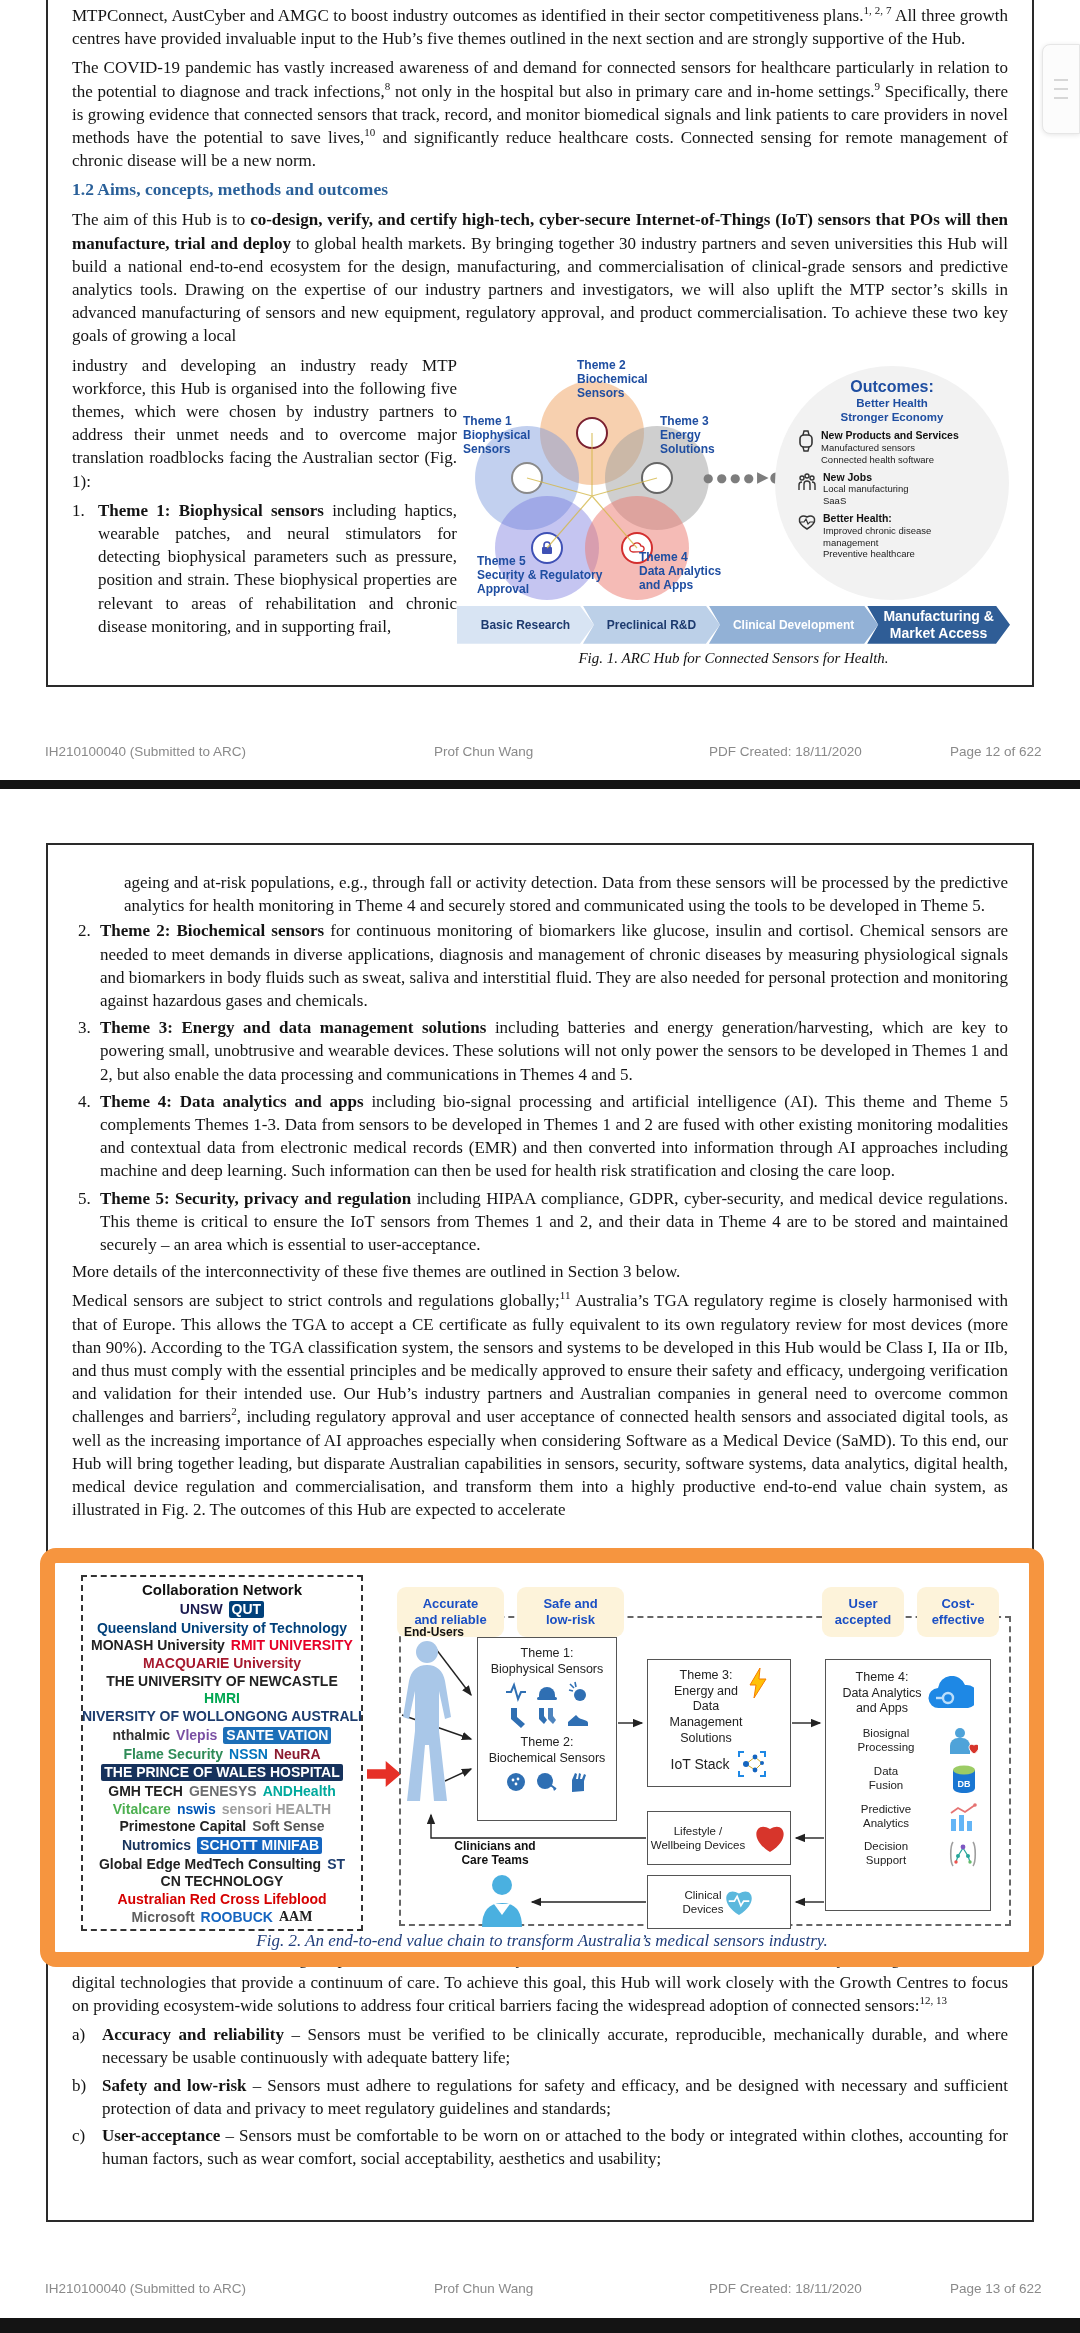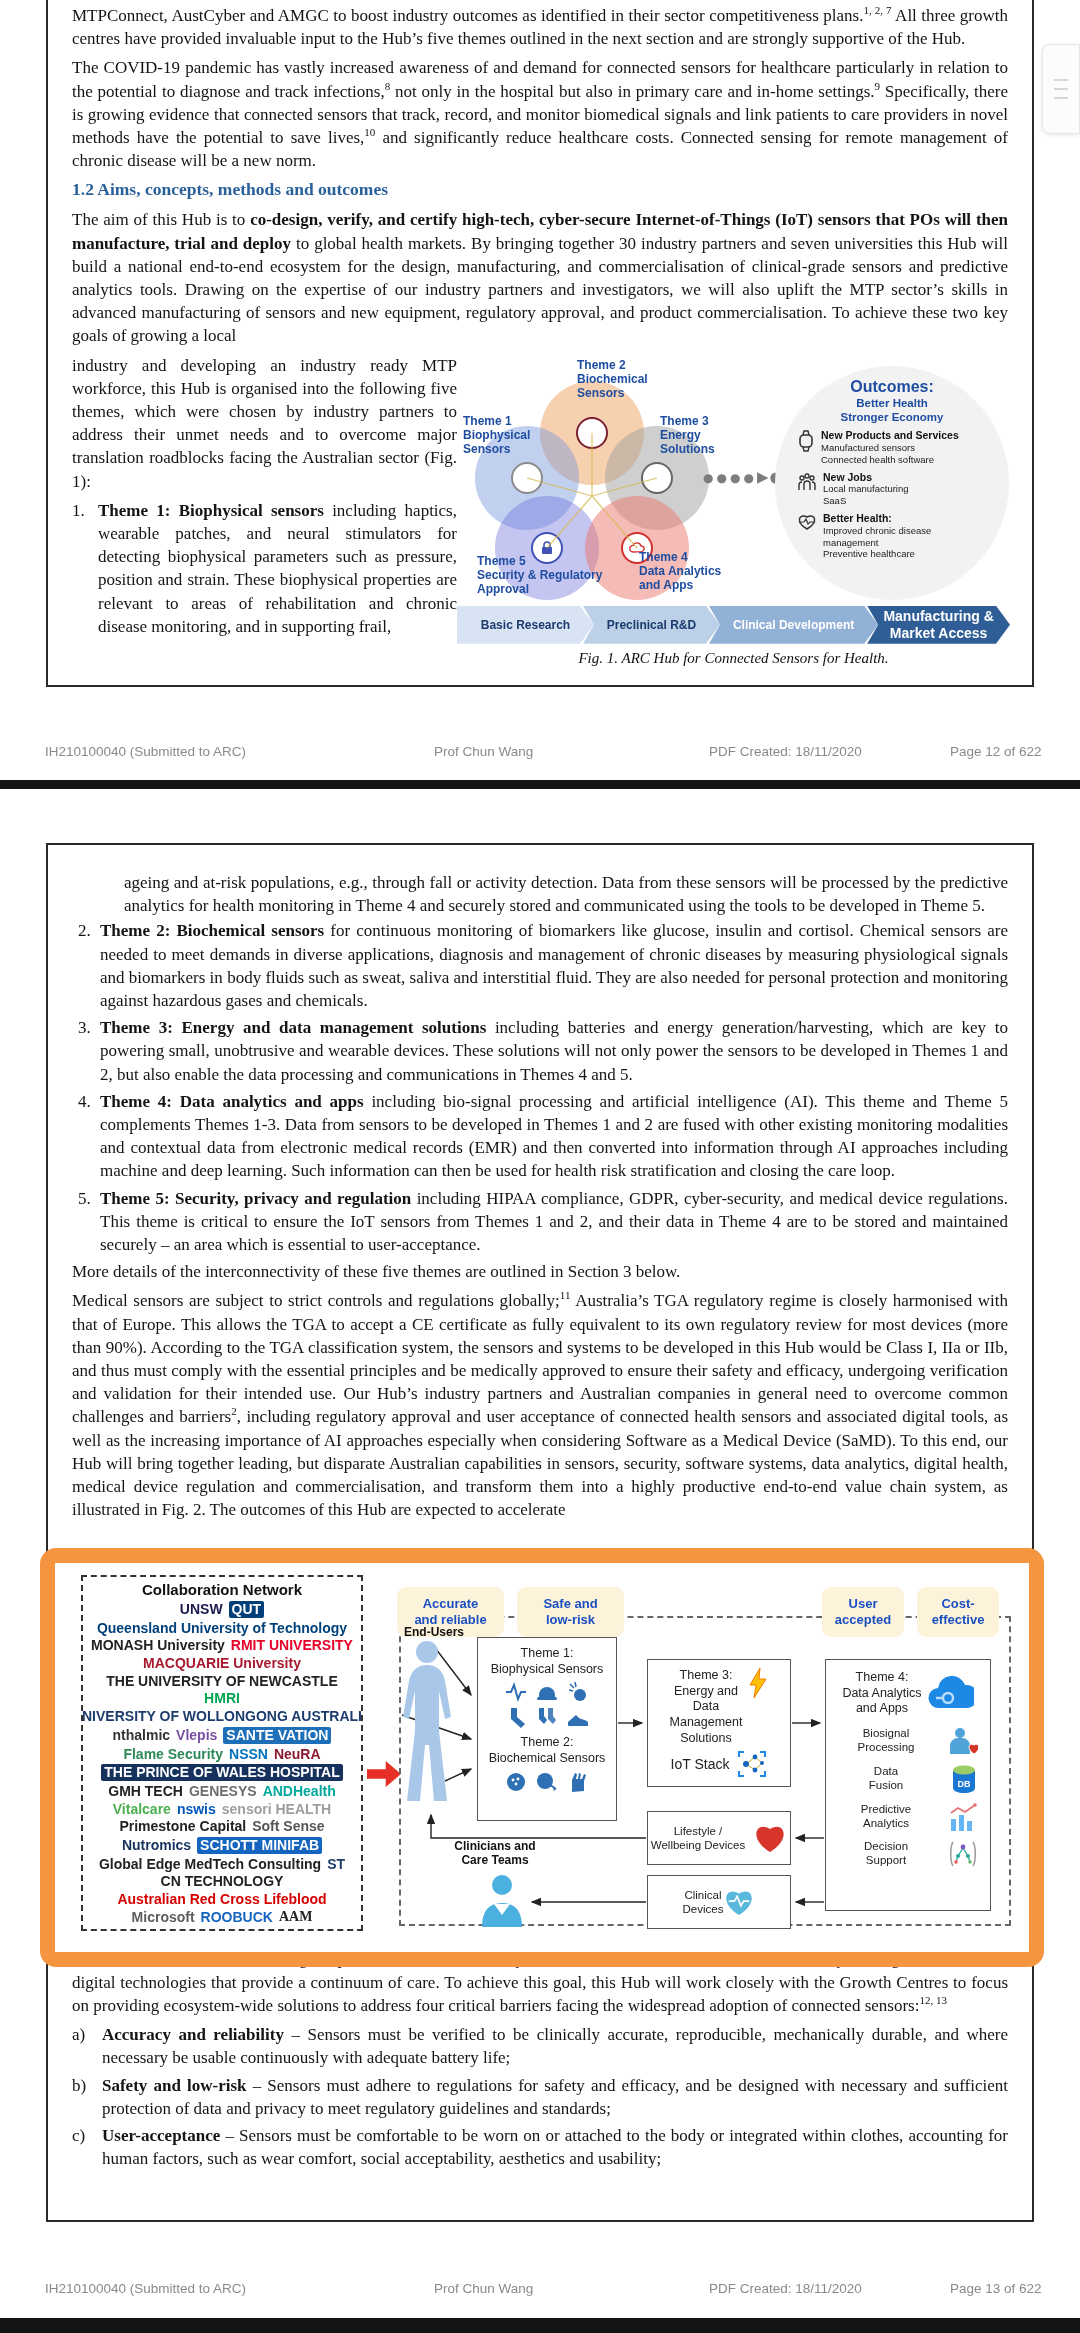--- a/index.html
+++ b/index.html
@@ -501,20 +501,21 @@
         <path d="M390 218 L416 206" marker-end="url(#ah)"></path>
         <path d="M563 160 L587 160" marker-end="url(#ah)"></path>
         <path d="M737 160 L765 160" marker-end="url(#ah)"></path>
         <path d="M769 275 L741 275" marker-end="url(#ah)"></path>
         <path d="M769 339 L741 339" marker-end="url(#ah)"></path>
         <path d="M591 275 L376 275 L376 252" marker-end="url(#ah)"></path>
         <path d="M591 339 L477 339" marker-end="url(#ah)"></path>
       </g>
     </svg>
 
+    <figcaption class="figcap2">Fig. 2. An end-to-end value chain to transform Australia’s medical sensors industry.</figcaption>
   </figure>
 </div>
 
 <div class="footer" style="top:2281px;">
   <span style="left:45px;">IH210100040 (Submitted to ARC)</span>
   <span style="left:434px;">Prof Chun Wang</span>
   <span style="left:709px;">PDF Created: 18/11/2020</span>
   <span style="left:950px;">Page 13 of 622</span>
 </div>
 

